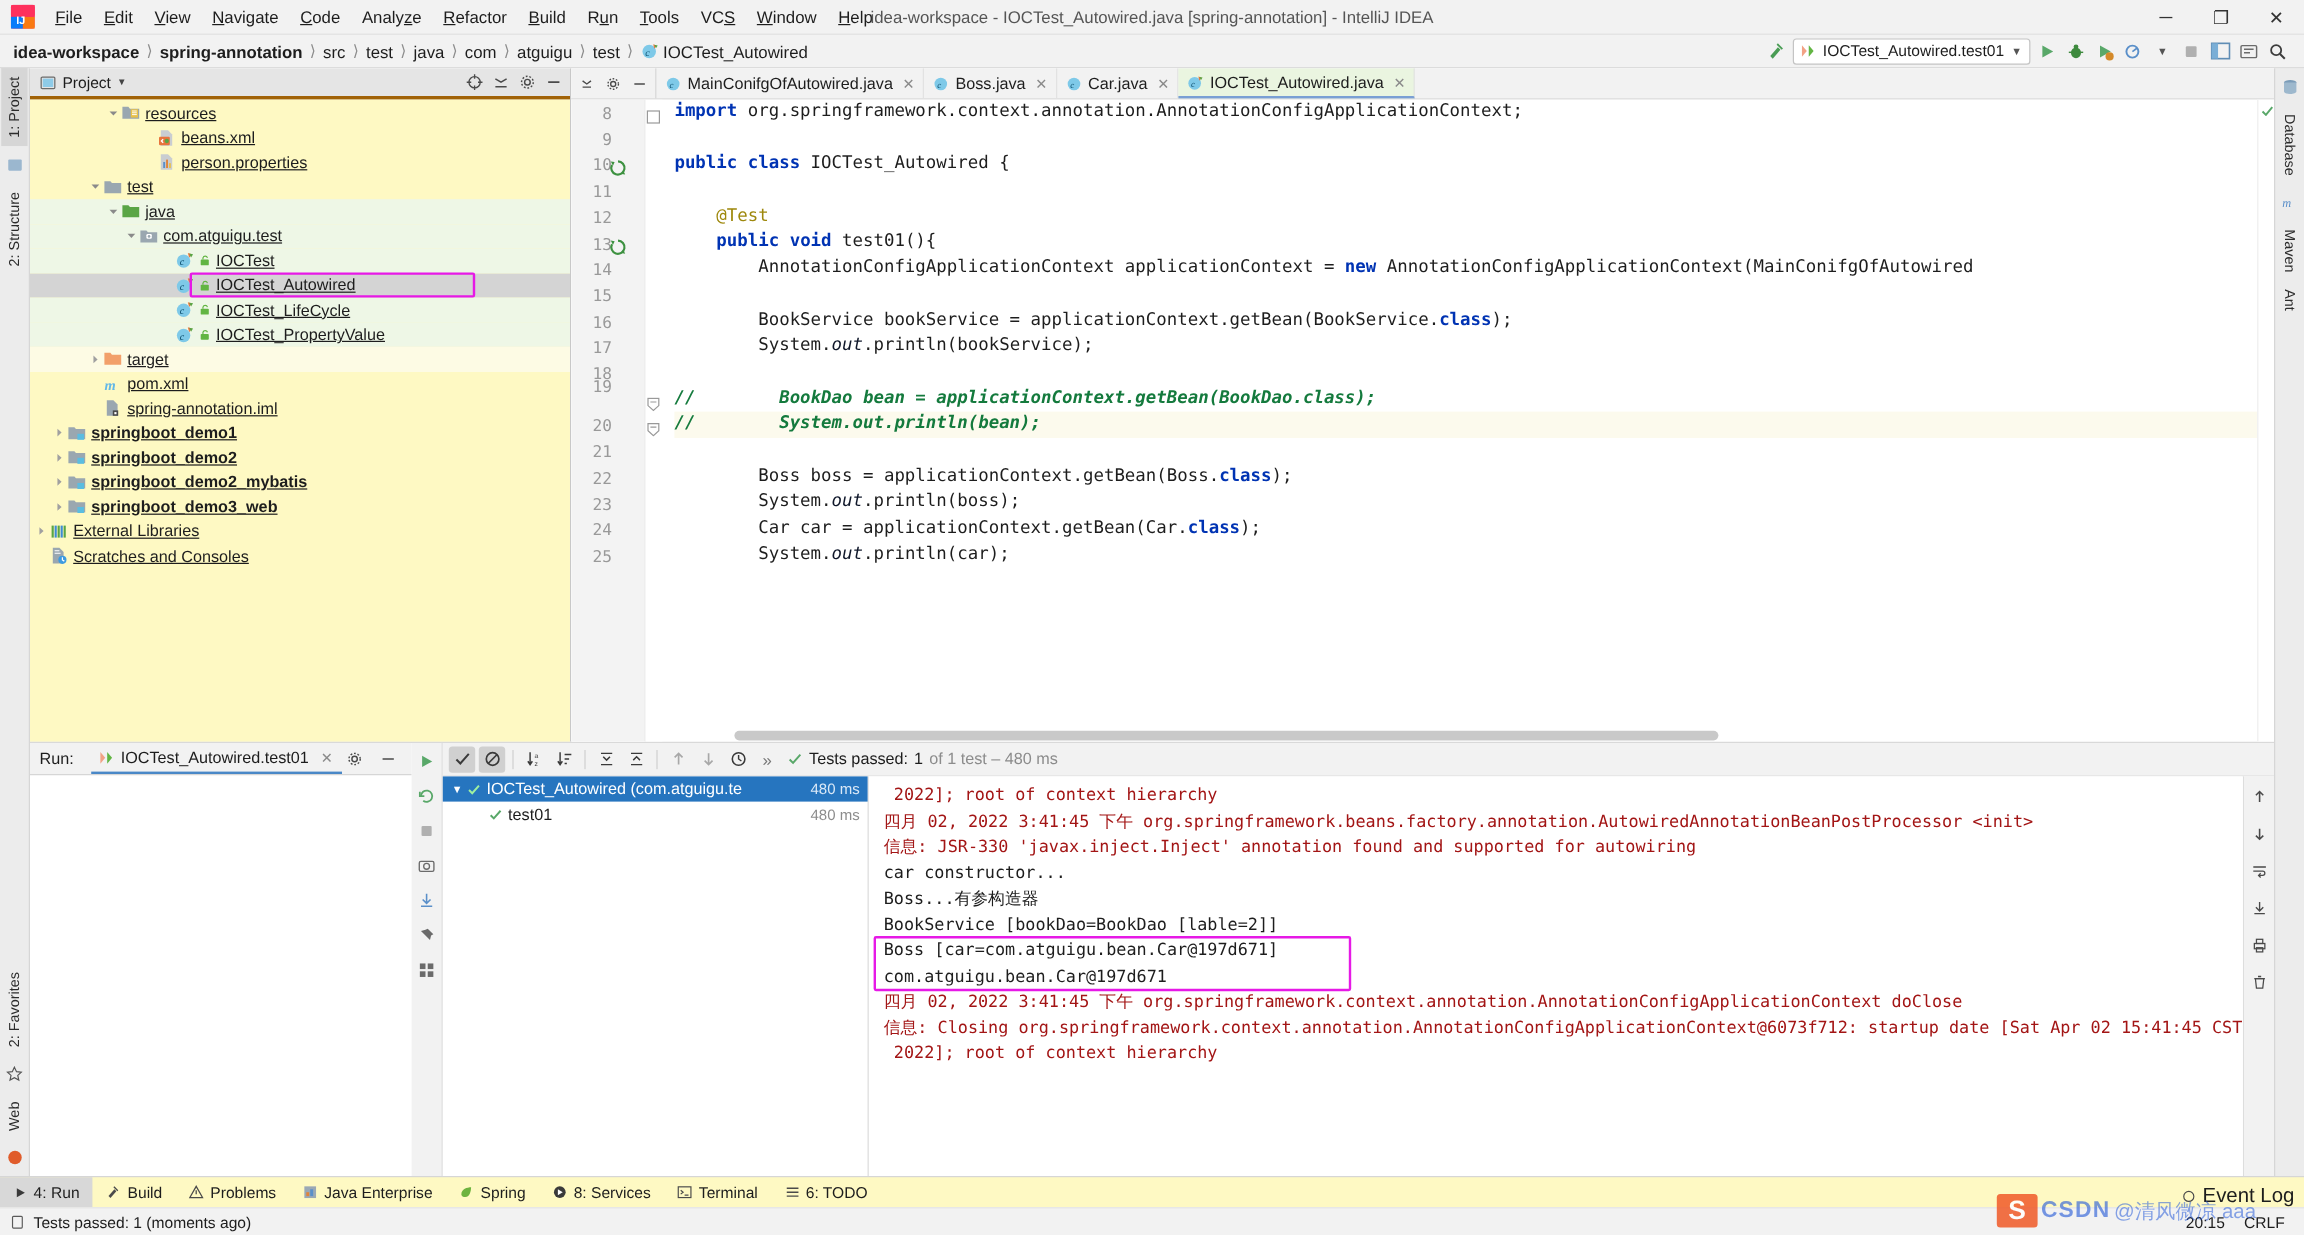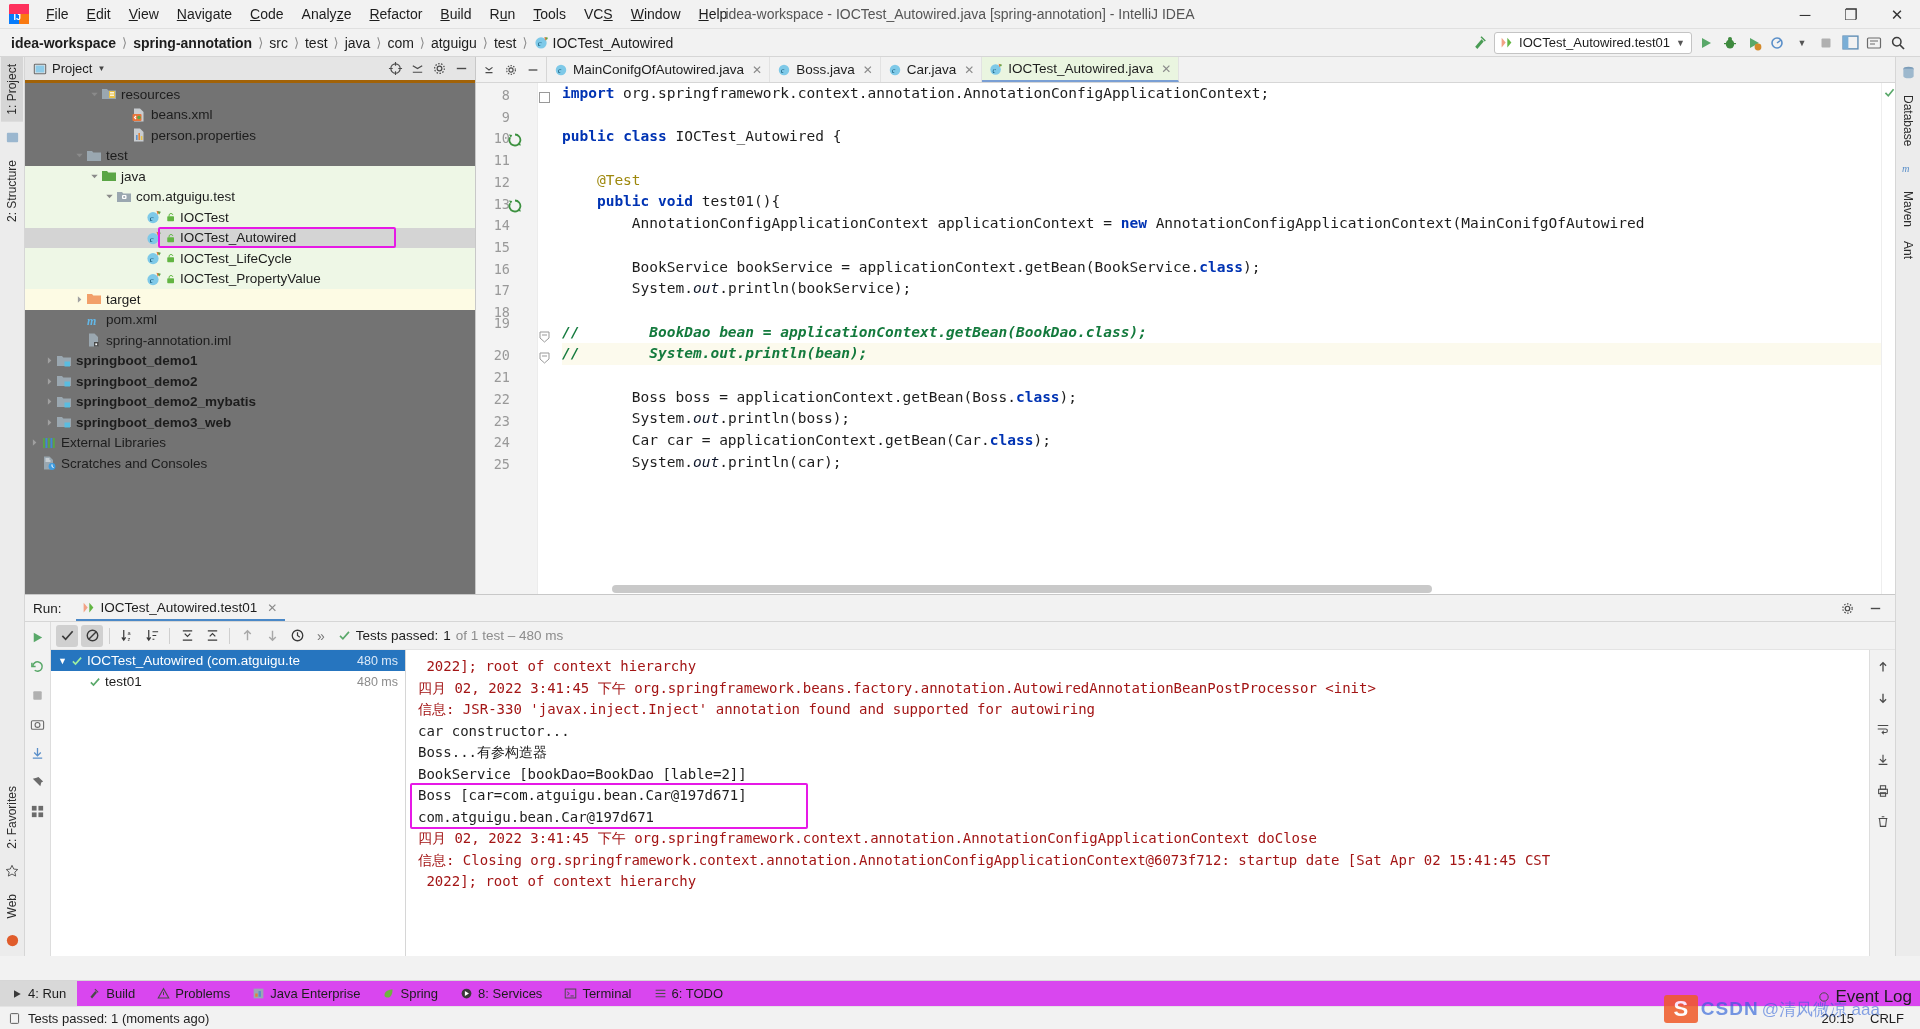--- a/index.html
+++ b/index.html
@@ -60,21 +60,21 @@
 
   
   .center { flex:1; display:flex; flex-direction:column; min-width:0; }
   .upper { flex:1; display:flex; min-height:0; }
   .project-panel { width:451px; display:flex; flex-direction:column; background:#fff; flex:none;
                    border-right:1px solid #c8c8c8; }
   .panel-head { height:26px; background:#e5e5e5; display:flex; align-items:center; padding:0 4px;
                 border-bottom:3px solid #a16207; flex:none;justify-content:flex-end; }
   .panel-title { font-size:13px; display:flex;align-items:center; gap:5px; padding-left:4px; }
   .panel-head .sp { margin-left:auto; display:flex; align-items:center; gap:2px; }
-  .tree { flex:1; overflow:hidden; position:relative; background:#737373; padding-top:1px; }
+  .tree { flex:1; overflow:hidden; position:relative; background:#fef9c3; padding-top:1px;text-decoration:underline; }
   .row { height:20.5px; display:flex; align-items:center; font-size:13.5px; white-space:nowrap;
          padding-left:2px; position:relative; }
   .row.g  { background:#eef7e6; }
   .row.y  { background:#fdfbe4; }
   .row.sel{ background:#d4d4d4; }
   .row.bold span.lbl { font-weight:bold; }
   .tri { width:11px;height:11px; flex:none; margin-right:1px; }
   .icon16 { width:16px;height:16px; flex:none; margin-right:3px; display:inline-block; }
   .lbl { padding-left:1px; }
   .hl-box { position:absolute; border:2px solid #e619e6; border-radius:2px; pointer-events:none; }
@@ -99,21 +99,21 @@
   .k { color:#0033b3; font-weight:bold; }
   .ann { color:#9e880d;text-align:center; }
   .cmt2 { color:#147a3d; font-style:italic; font-weight:bold;}
   .fld { color:#0f172a; font-style:italic;}
   .ln-cursor { background:#fcfaed; }
   .editor-scroll-h { position:absolute; left:76px; right:14px; bottom:0; height:9px; }
   .sb-thumb { background:#c9c9c9; border-radius:5px; height:8px;}
   .right-marks { width:14px; background:#fff; flex:none; position:relative; border-left:1px solid #eee;}
 
   
-  .runwin { height:362px; flex:none; display:flex; flex-direction:column; background:#fff;
+  .runwin { height:362px; flex:none; display:flex; background:#fff;
             border-top:1px solid #c8c8c8; }
   .run-head { height:27px; background:#f2f2f2; display:flex; align-items:center; flex:none;
               border-bottom:1px solid #d6d6d6; padding-left:8px; }
   .run-label { font-size:13.5px; margin-right:14px; }
   .run-tab { display:flex; align-items:center; gap:6px; font-size:13.5px; padding:4px 8px 3px 6px;
              border-bottom:2px solid #4a88c7; height:26px; box-sizing:border-box; }
   .run-head-right { margin-left:auto; display:flex; align-items:center; gap:8px; padding-right:10px;}
   .run-body { flex:1; display:flex; min-height:0; }
   .run-toolbar { width:26px; background:#f2f2f2; flex:none; display:flex; flex-direction:column;
                  align-items:center; padding-top:4px; gap:7px; border-right:1px solid #ddd;}
@@ -134,22 +134,22 @@
   .ttrow:not(.sel) .ms { color:#8c8c8c; }
   .console { flex:1; position:relative; overflow:hidden; background:#fff;
              font-family:"DejaVu Sans Mono", monospace; font-size:14px; line-height:21.5px;
              padding:6px 0 0 12px; white-space:pre; color:#1d1d1d; }
   .console .err { color:#a31515; }
   .console .out { color:#1d1d1d; }
   .console-right { width:26px; background:#f2f2f2; flex:none; display:flex; flex-direction:column;
                    align-items:center; padding-top:6px; gap:9px; border-left:1px solid #ddd;}
 
   
-  .bottom-tabs { height:26px; background:#d946ef; display:flex; align-items:stretch; flex:none;
-                 border-top:1px solid #d6d6d6;margin-top:24px; }
+  .bottom-tabs { height:26px; background:#fef9c3; display:flex; align-items:stretch; flex:none;
+                 border-top:1px solid #d6d6d6; }
   .btab { display:flex; align-items:center; gap:5px; padding:0 11px; font-size:13px; cursor:default;}
   .btab.active { background:#d8d8d8; }
   .statusbar { height:23px; background:#f2f2f2; display:flex; align-items:center; flex:none;
                font-size:13px; padding:0 8px; position:relative; border-top:1px solid #e4e4e4;}
   .status-right { margin-left:auto; display:flex; align-items:center; gap:16px; padding-right:8px;}
 
   .wm { position:absolute; right:40px; bottom:6px; display:flex; align-items:center; gap:3px;
         opacity:.85; pointer-events:none; }
   .wm-logo { width:34px;height:28px;background:#f05a28;color:#fff;font-weight:bold;font-size:22px;
              display:flex;align-items:center;justify-content:center;border-radius:3px;font-family:"Liberation Sans",sans-serif;}

